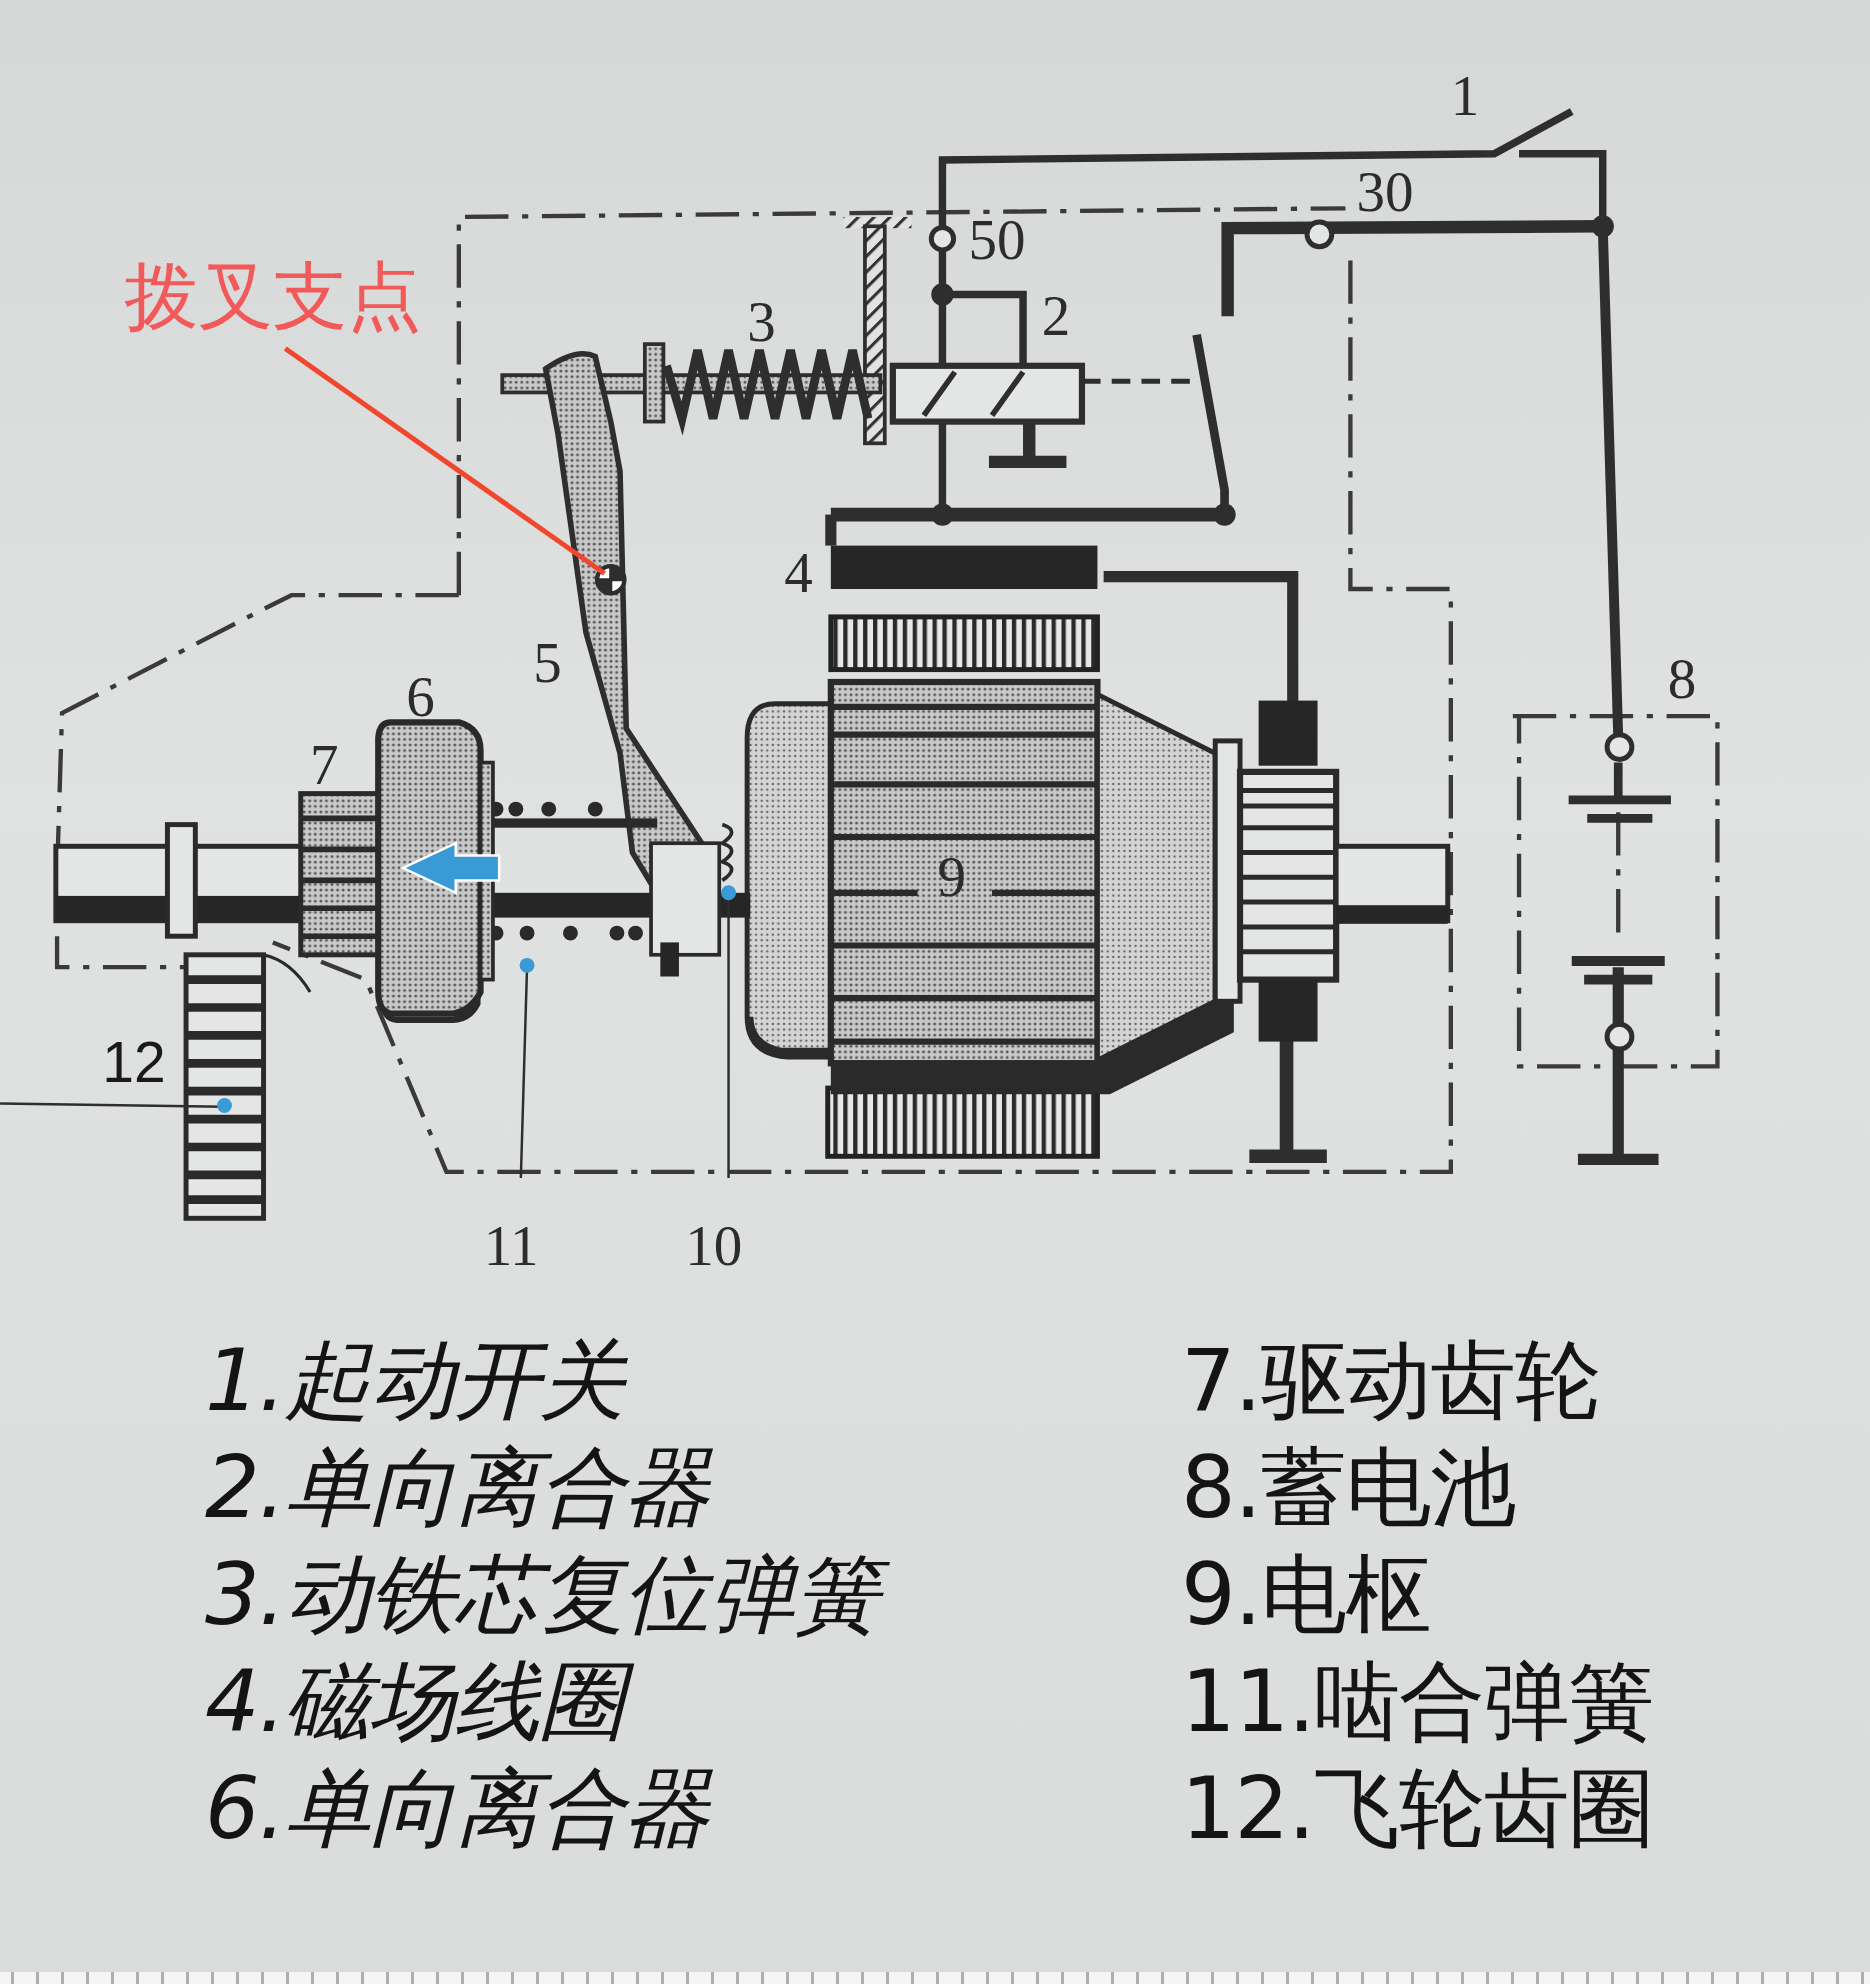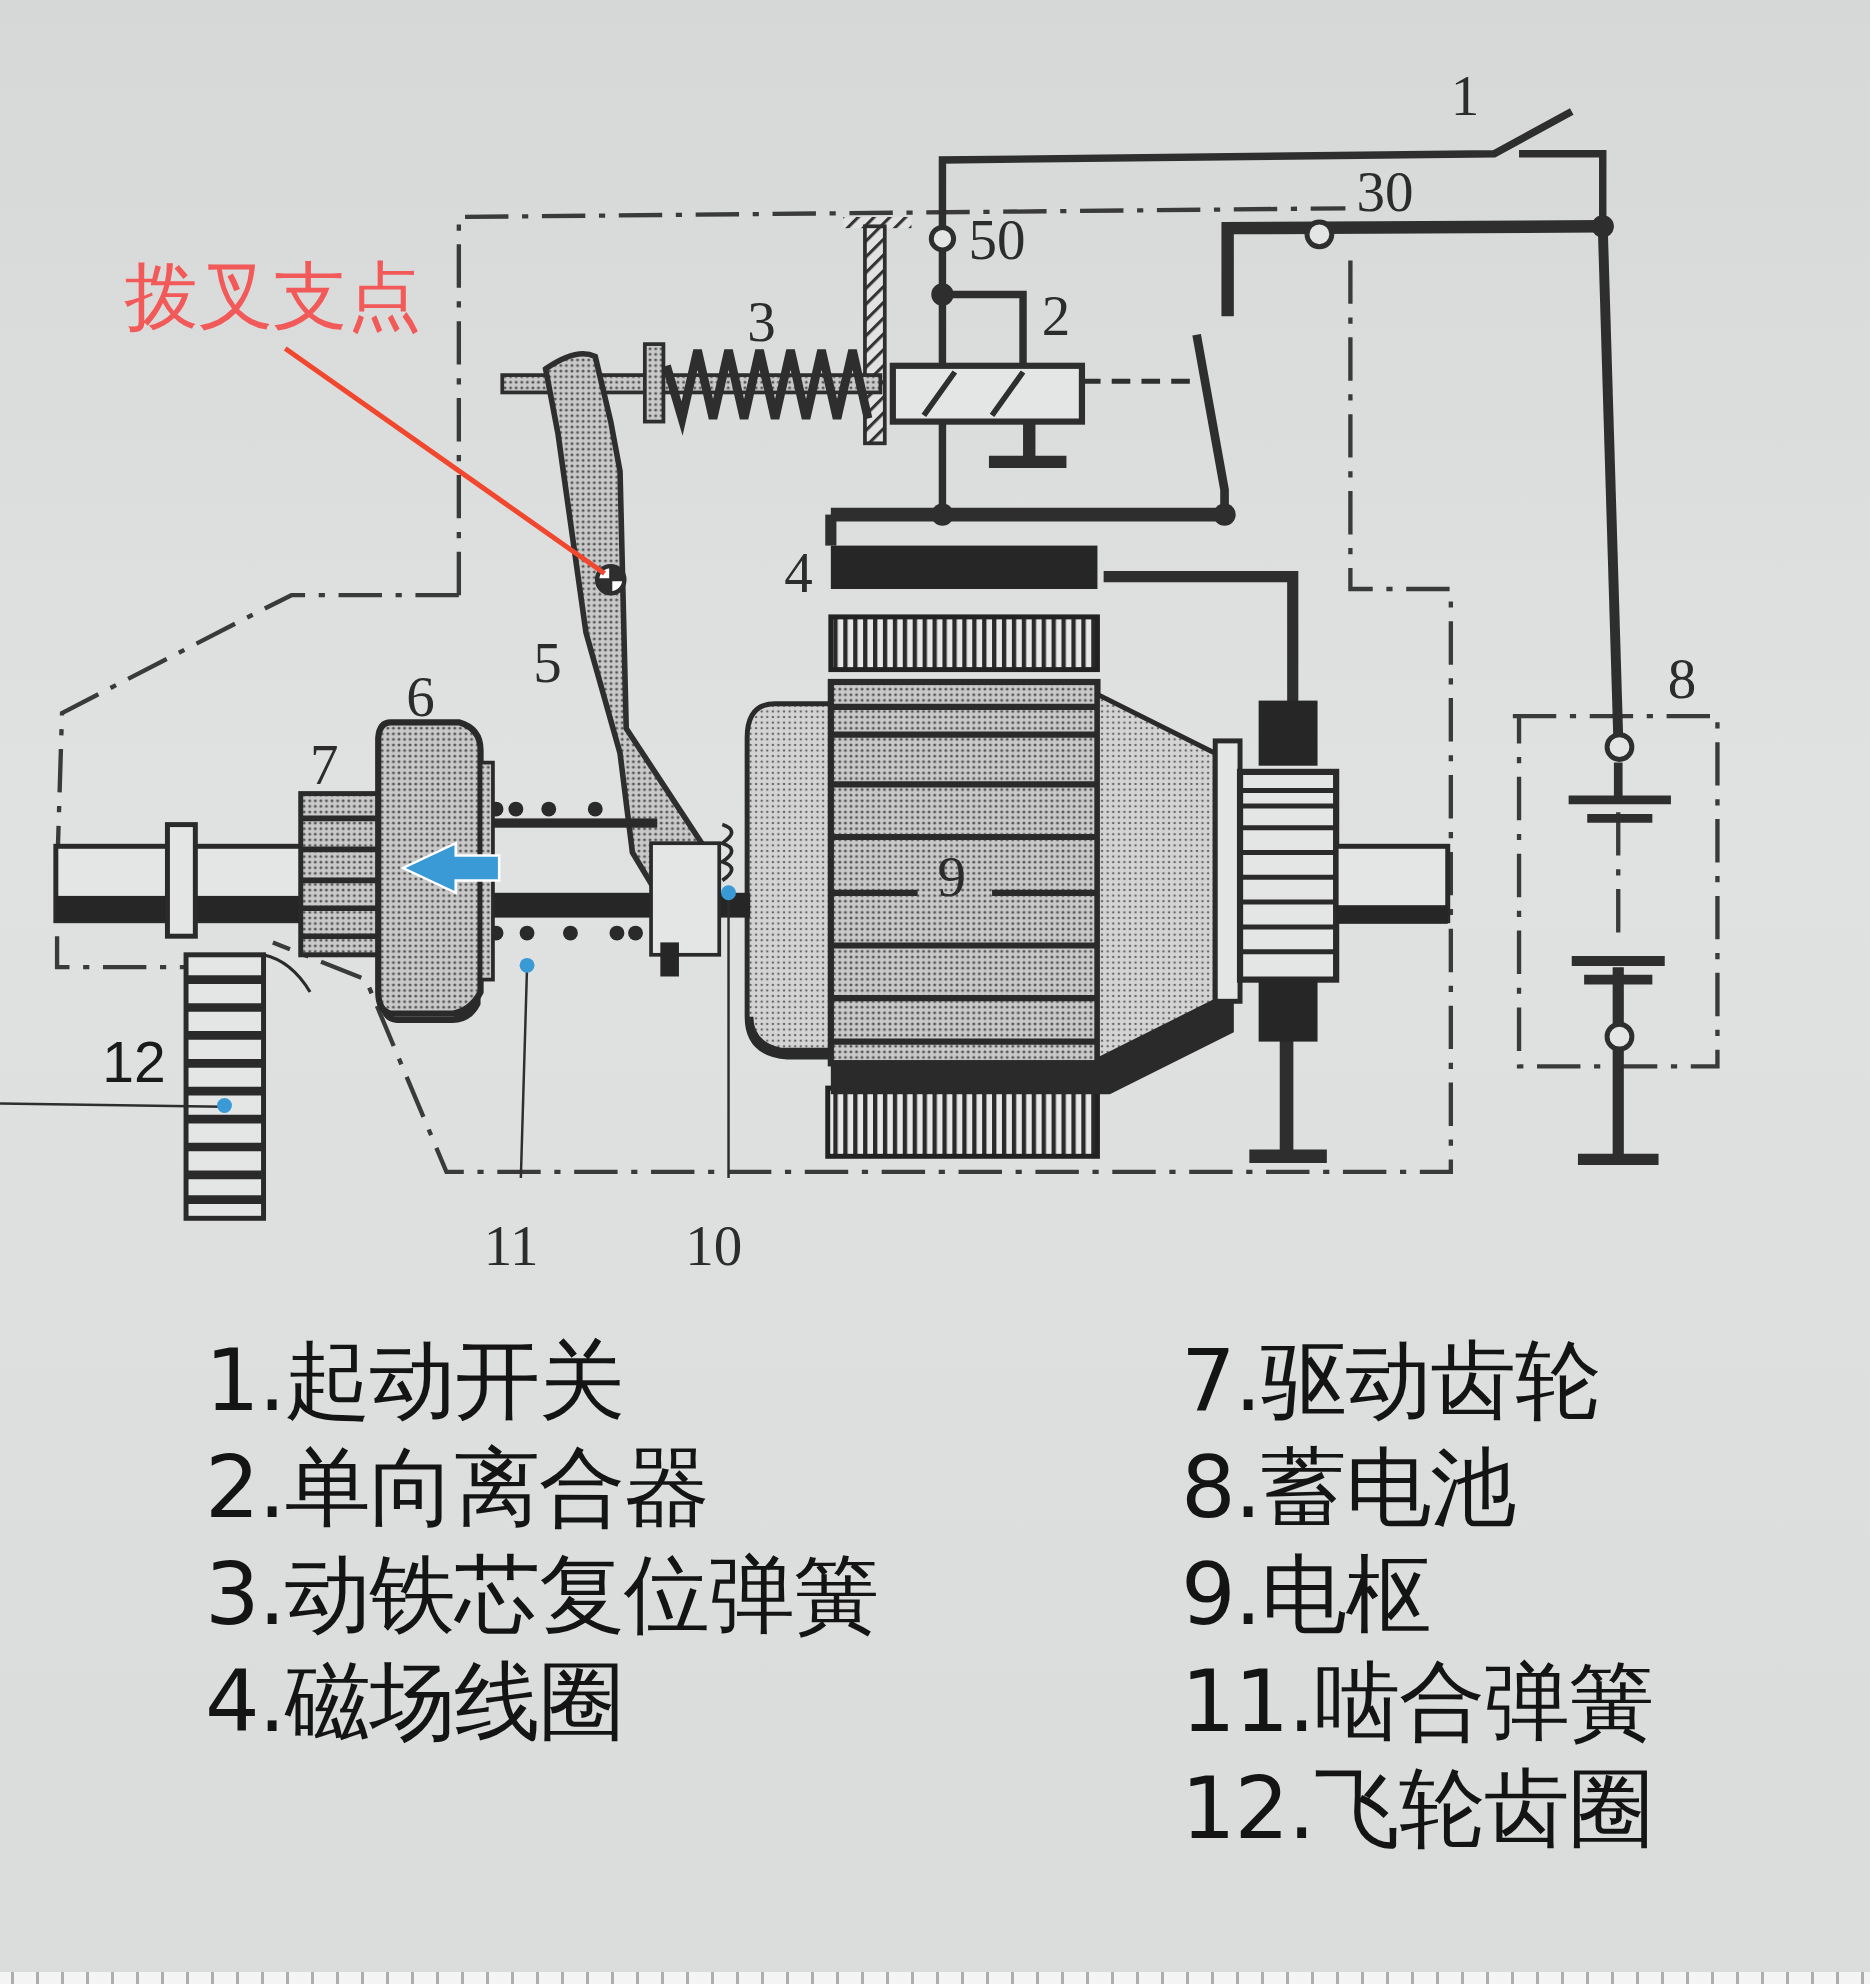--- a/index.html
+++ b/index.html
@@ -237,25 +237,26 @@
     <text class="num" x="1105" y="2040">10</text>
     <text class="num" x="780" y="2040">11</text>
     <text class="num-sans" x="165" y="1745">12</text>
     <text class="num" x="1562" y="418">50</text>
     <text class="num" x="2188" y="340">30</text>
     <text class="caption" x="1380" y="2225">（a）</text>
   </g>
 </svg>
 
 <div id="legend">
-  <div class="legend-col" style="left:0;">
+  <div class="legend-col" style="left:0;font-style:italic;">
     <div class="legend-item"><span>1.</span><span>起动开关</span></div>
     <div class="legend-item"><span>2.</span><span>单向离合器</span></div>
     <div class="legend-item"><span>3.</span><span>动铁芯复位弹簧</span></div>
     <div class="legend-item"><span>4.</span><span>磁场线圈</span></div>
+    <div class="legend-item"><span>6.</span><span>单向离合器</span></div>
   </div>
   <div class="legend-col" style="left:976px;">
     <div class="legend-item"><span>7.</span><span>驱动齿轮</span></div>
     <div class="legend-item"><span>8.</span><span>蓄电池</span></div>
     <div class="legend-item"><span>9.</span><span>电枢</span></div>
     <div class="legend-item"><span>11.</span><span>啮合弹簧</span></div>
     <div class="legend-item"><span>12.</span><span>飞轮齿圈</span></div>
   </div>
 </div>
 

